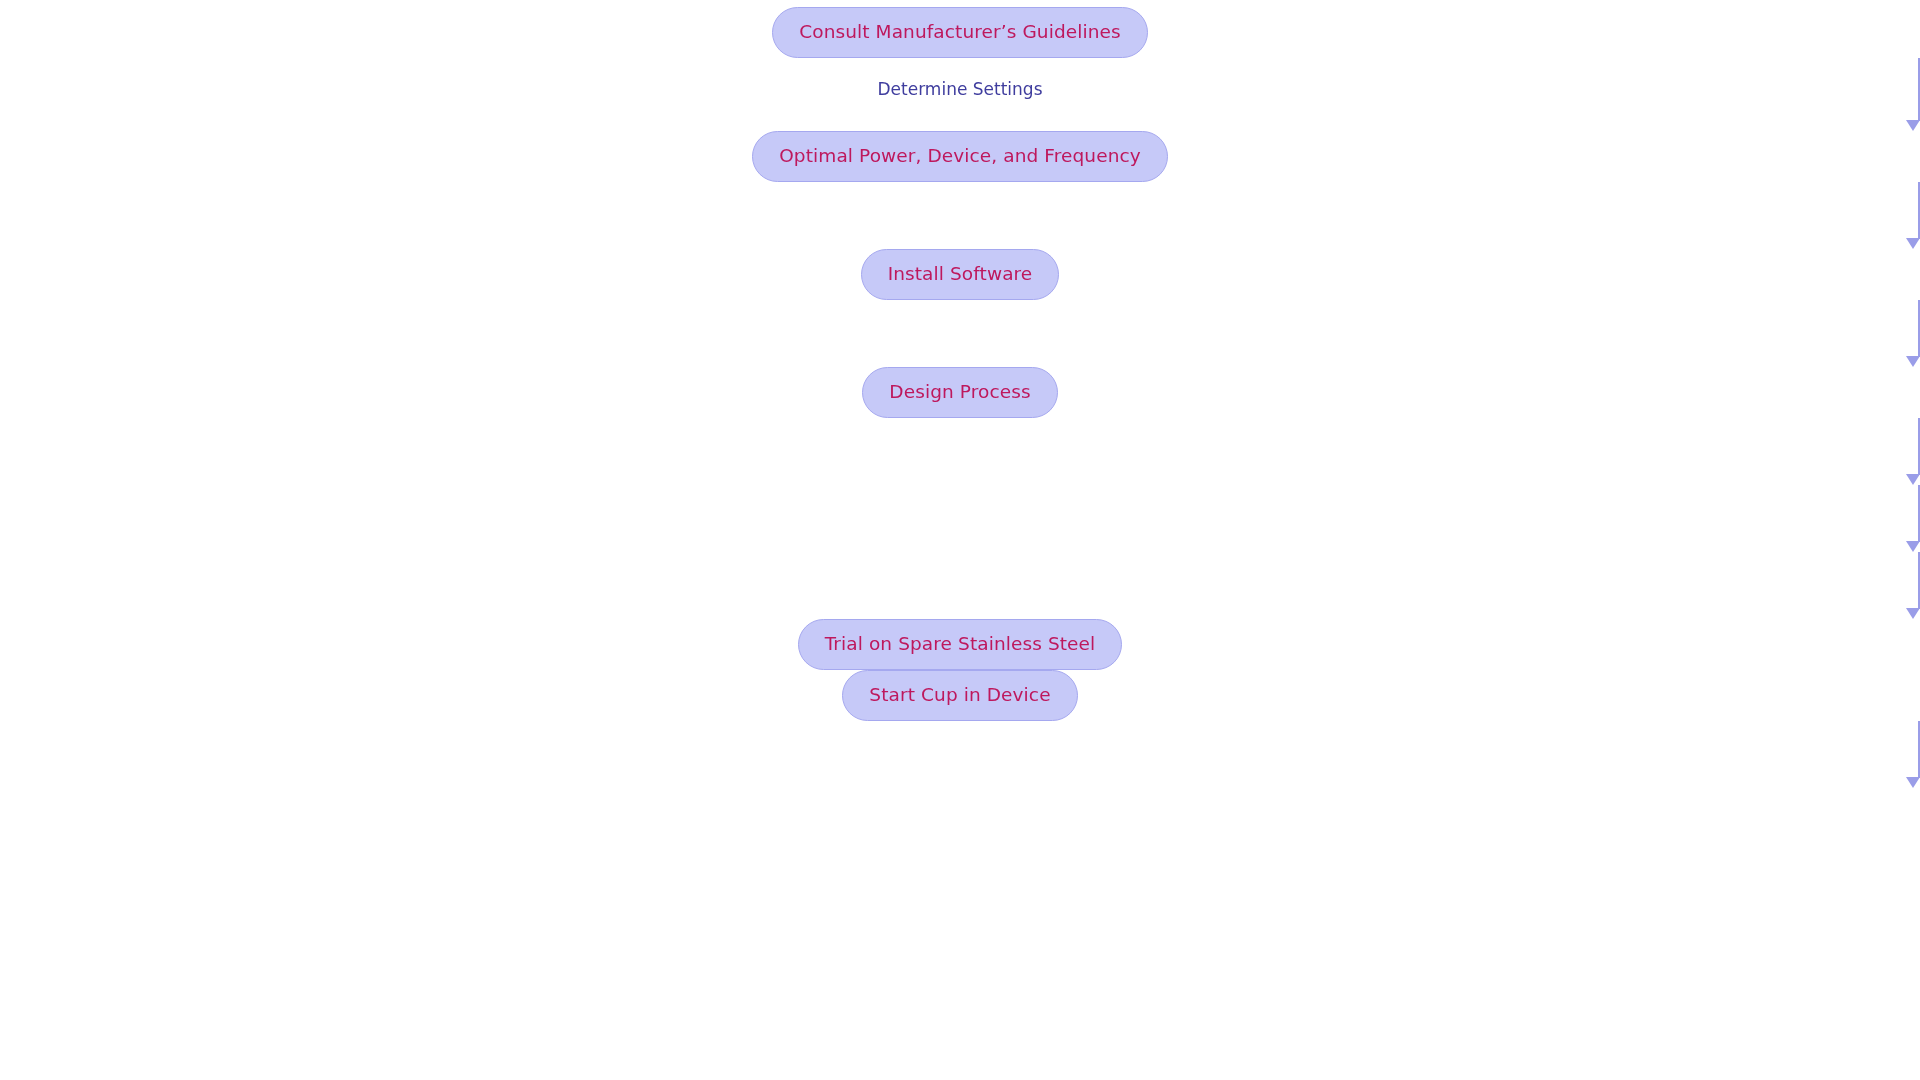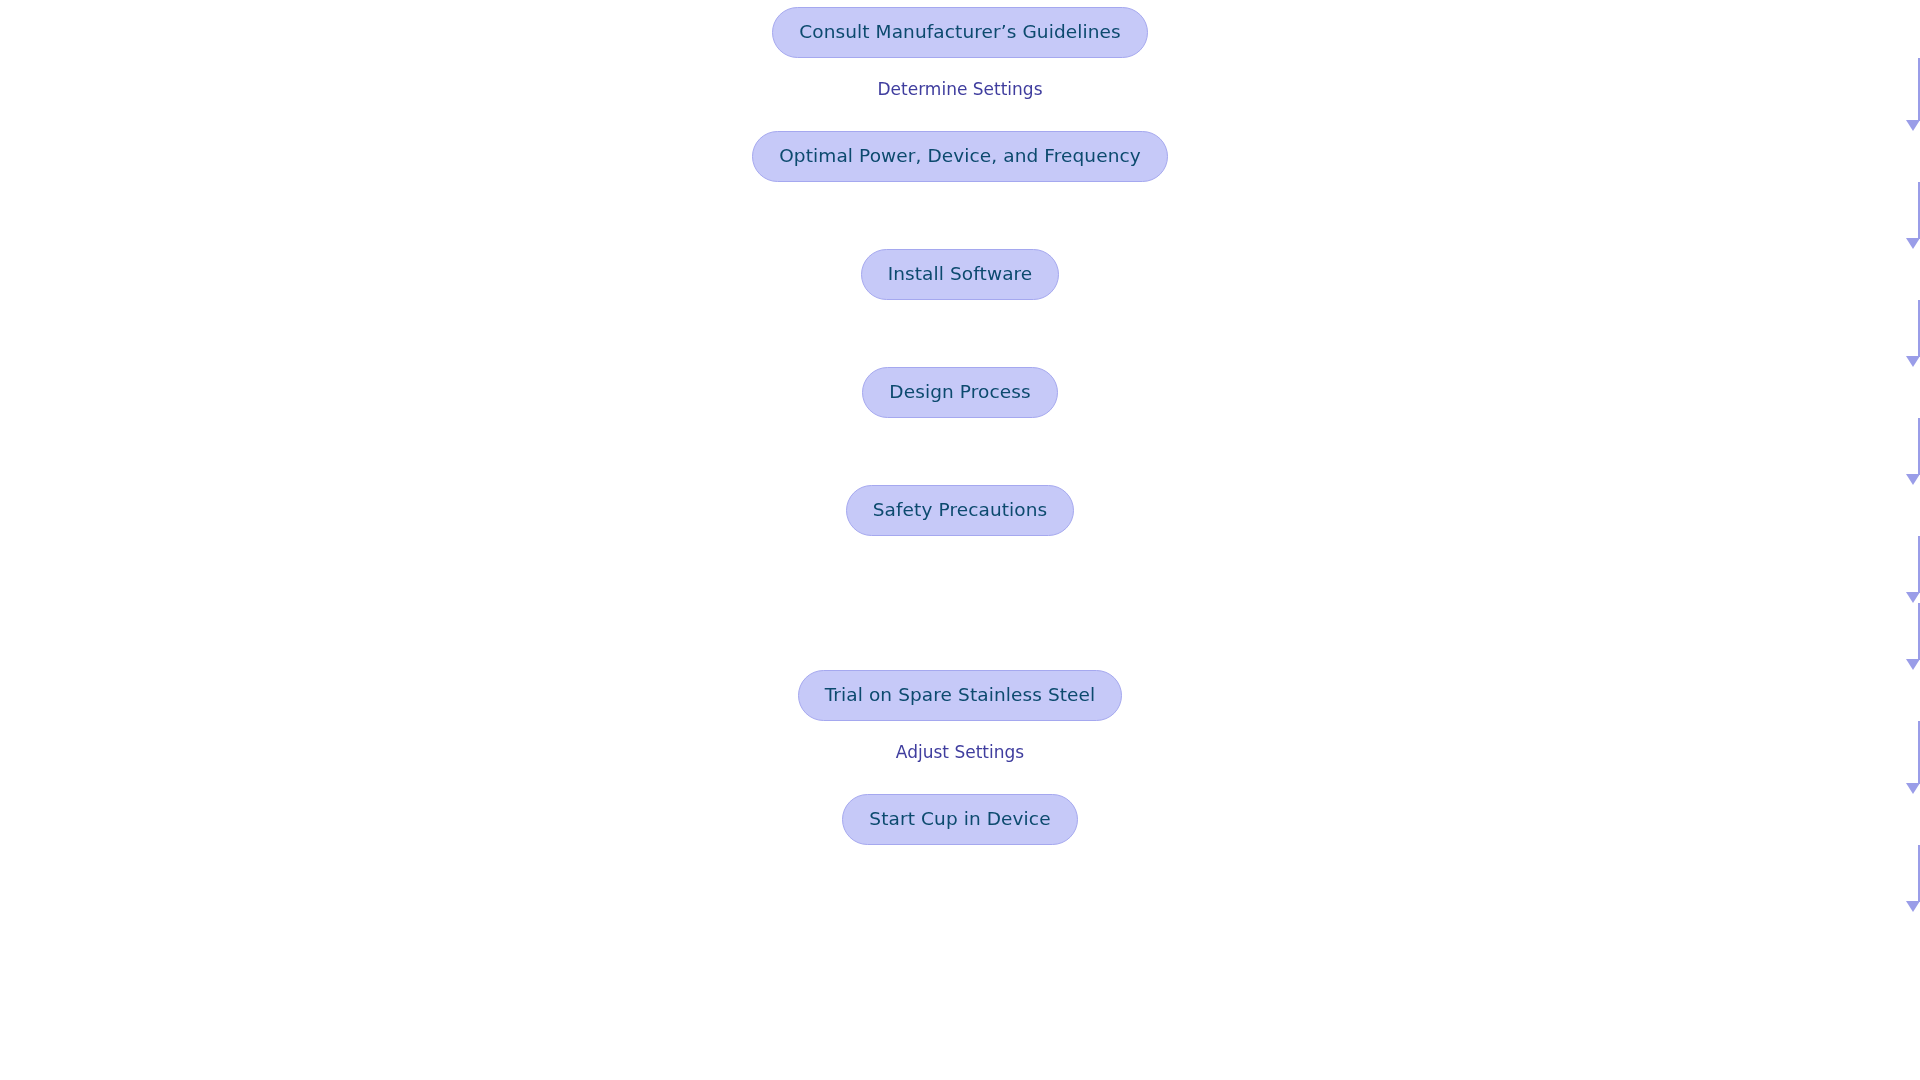--- a/index.html
+++ b/index.html
@@ -33,21 +33,21 @@
     align-items: center;
   }
 
   
   .node {
     box-sizing: border-box;
     height: 51px;
     border-radius: 26px;
     background: #c6c9f8;
     border: 1px solid #a5a8ef;
-    color: #0c4a6e;
+    color: #be185d;
     display: flex;
     align-items: center;
     justify-content: center;
     padding: 0 26px;
     font-size: 18.5px;
     line-height: 1;
     letter-spacing: 0.1px;
     white-space: nowrap;
     flex: none;
   }
@@ -129,44 +129,36 @@
 
     <div class="node">
       <span>Design Process</span>
     </div>
 
     <div class="edge plain">
       <div class="edge-line"></div>
       <div class="edge-head"></div>
     </div>
 
-    <div class="node">
-      <span>Safety Precautions</span>
-    </div>
 
     <div class="edge plain">
       <div class="edge-line"></div>
       <div class="edge-head"></div>
     </div>
 
 
     <div class="edge plain">
       <div class="edge-line"></div>
       <div class="edge-head"></div>
     </div>
 
     <div class="node">
       <span>Trial on Spare Stainless Steel</span>
     </div>
 
-    <div class="edge labeled">
-      <div class="edge-line"></div>
-      <div class="edge-head"></div>
-      <span class="edge-label" style="top:23px;">Adjust Settings</span>
-    </div>
 
     <div class="node">
       <span>Start Cup in Device</span>
     </div>
 
     <div class="edge plain">
       <div class="edge-line"></div>
       <div class="edge-head"></div>
     </div>
 

